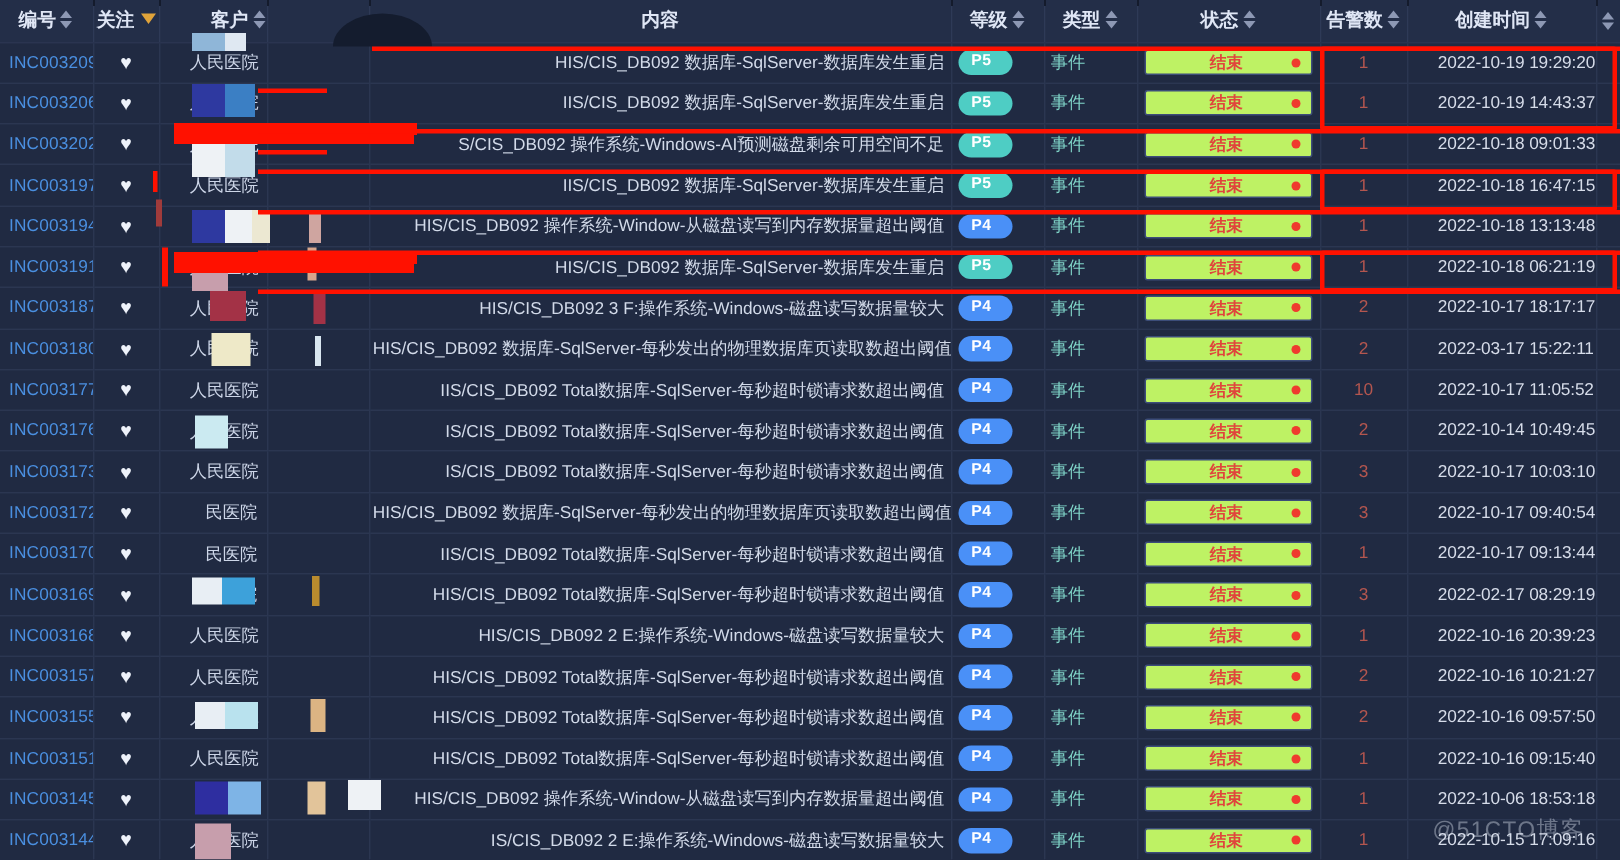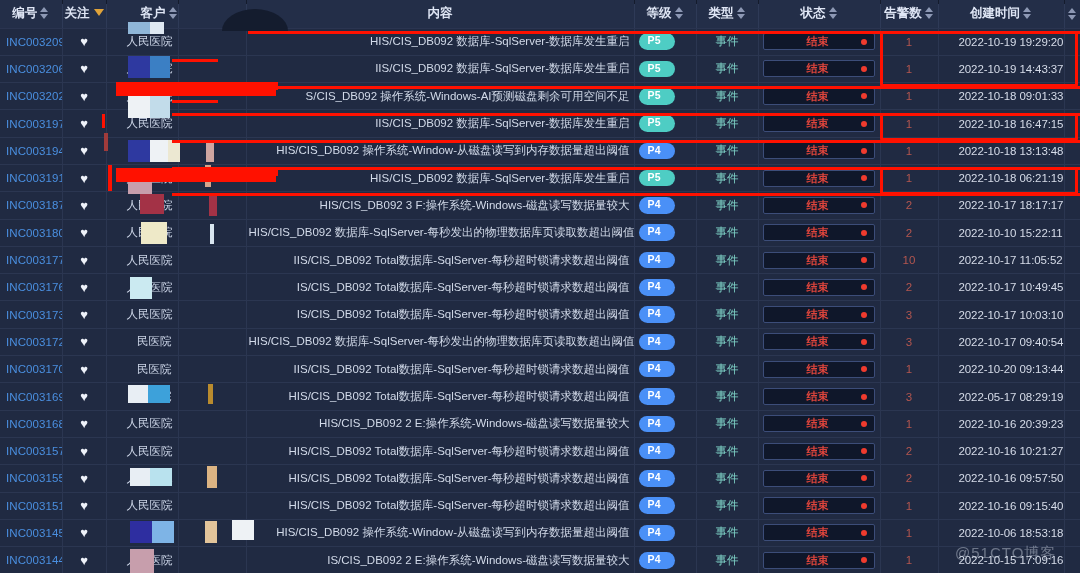--- a/index.html
+++ b/index.html
@@ -71,21 +71,21 @@
     overflow: hidden;
     padding: 0 4px;
     background: #202a42;
   }
   td.c-id    { text-align: left;   padding-left: 6px; }
   td.c-id a  { color: #4a8fe0; text-decoration: none; font-size: 11.5px; letter-spacing: .1px;}
   td.c-star  { text-align: center; }
   td.c-cust  { text-align: right;  padding-right: 6px; color: #cdd6e8; padding-left: 20px; }
   td.c-content{ text-align: right;  padding-left: 2px; color: #d2dae9; }
   td.c-level { text-align: left; }
-  td.c-type  { text-align: center; color: #7fd3c7; font-family: Liberation Serif, serif; }
+  td.c-type  { text-align: left; color: #7fd3c7; font-family: Liberation Serif, serif; }
   td.c-status{ text-align: center; }
   td.c-count { text-align: center; color: #b4564f; }
   td.c-time  { text-align: left; color: #d6dce9; letter-spacing: -.1px; padding-left: 20px;}
   td.c-extra { border-right: none; }
 
   .heart { color: #eef2fa; font-size: 13px; line-height: 1; }
 
   .pbadge {
     display: inline-block;
     min-width: 36px;
@@ -99,21 +99,21 @@
   }
   .pbadge.p5 { background: #4ecdc4; }
   .pbadge.p4 { background: #4a90f7; }
 
   .status-pill {
     display: inline-flex;
     align-items: center;
     justify-content: space-between;
     width: 112px;
     height: 17px;
-    background: #0f172a;
+    background: #bef264;
     border: 1px solid #3c4d79;
     border-radius: 2px;
     padding: 0 7px 0 0;
     margin: 0 auto;
   }
   .status-pill .stxt {
     flex: 1; text-align: center;
     color: #e0453c; font-size: 11px; font-weight: bold;
     padding-left: 10px;
   }
@@ -334,21 +334,21 @@
           <td class="c-cust">人民医院</td>
           <td></td>
           <td class="c-content">HIS/CIS_DB092 数据库-SqlServer-每秒发出的物理数据库页读取数超出阈值</td>
           <td class="c-level"><span class="pbadge p4">P4</span></td>
           <td class="c-type">事件</td>
           <td class="c-status"><span class="status-pill">
               <span class="stxt">结束</span>
               <span class="sdot"></span>
             </span></td>
           <td class="c-count">2</td>
-          <td class="c-time">2022-10-10 15:22:11</td>
+          <td class="c-time">2022-03-17 15:22:11</td>
           <td class="c-extra"></td>
         </tr>
         <tr class="data-row">
           <td class="c-id"><a href="#">INC003177</a></td>
           <td class="c-star"><span class="heart">♥</span></td>
           <td class="c-cust">人民医院</td>
           <td></td>
           <td class="c-content">IIS/CIS_DB092 Total数据库-SqlServer-每秒超时锁请求数超出阈值</td>
           <td class="c-level"><span class="pbadge p4">P4</span></td>
           <td class="c-type">事件</td>
@@ -366,21 +366,21 @@
           <td class="c-cust">人民医院</td>
           <td></td>
           <td class="c-content">IS/CIS_DB092 Total数据库-SqlServer-每秒超时锁请求数超出阈值</td>
           <td class="c-level"><span class="pbadge p4">P4</span></td>
           <td class="c-type">事件</td>
           <td class="c-status"><span class="status-pill">
               <span class="stxt">结束</span>
               <span class="sdot"></span>
             </span></td>
           <td class="c-count">2</td>
-          <td class="c-time">2022-10-17 10:49:45</td>
+          <td class="c-time">2022-10-14 10:49:45</td>
           <td class="c-extra"></td>
         </tr>
         <tr class="data-row">
           <td class="c-id"><a href="#">INC003173</a></td>
           <td class="c-star"><span class="heart">♥</span></td>
           <td class="c-cust">人民医院</td>
           <td></td>
           <td class="c-content">IS/CIS_DB092 Total数据库-SqlServer-每秒超时锁请求数超出阈值</td>
           <td class="c-level"><span class="pbadge p4">P4</span></td>
           <td class="c-type">事件</td>
@@ -414,37 +414,37 @@
           <td class="c-cust">民医院</td>
           <td></td>
           <td class="c-content">IIS/CIS_DB092 Total数据库-SqlServer-每秒超时锁请求数超出阈值</td>
           <td class="c-level"><span class="pbadge p4">P4</span></td>
           <td class="c-type">事件</td>
           <td class="c-status"><span class="status-pill">
               <span class="stxt">结束</span>
               <span class="sdot"></span>
             </span></td>
           <td class="c-count">1</td>
-          <td class="c-time">2022-10-20 09:13:44</td>
+          <td class="c-time">2022-10-17 09:13:44</td>
           <td class="c-extra"></td>
         </tr>
         <tr class="data-row">
           <td class="c-id"><a href="#">INC003169</a></td>
           <td class="c-star"><span class="heart">♥</span></td>
           <td class="c-cust">民医院</td>
           <td></td>
           <td class="c-content">HIS/CIS_DB092 Total数据库-SqlServer-每秒超时锁请求数超出阈值</td>
           <td class="c-level"><span class="pbadge p4">P4</span></td>
           <td class="c-type">事件</td>
           <td class="c-status"><span class="status-pill">
               <span class="stxt">结束</span>
               <span class="sdot"></span>
             </span></td>
           <td class="c-count">3</td>
-          <td class="c-time">2022-05-17 08:29:19</td>
+          <td class="c-time">2022-02-17 08:29:19</td>
           <td class="c-extra"></td>
         </tr>
         <tr class="data-row">
           <td class="c-id"><a href="#">INC003168</a></td>
           <td class="c-star"><span class="heart">♥</span></td>
           <td class="c-cust">人民医院</td>
           <td></td>
           <td class="c-content">HIS/CIS_DB092 2 E:操作系统-Windows-磁盘读写数据量较大</td>
           <td class="c-level"><span class="pbadge p4">P4</span></td>
           <td class="c-type">事件</td>

